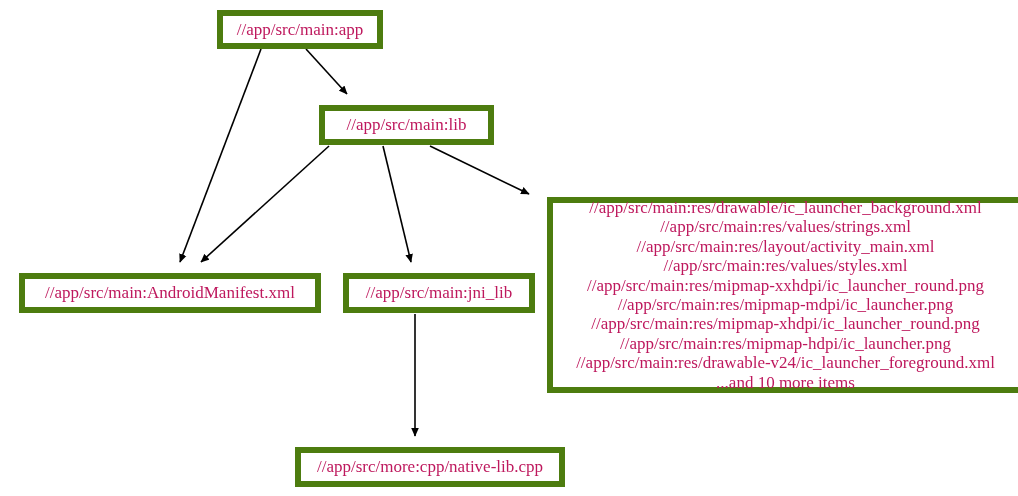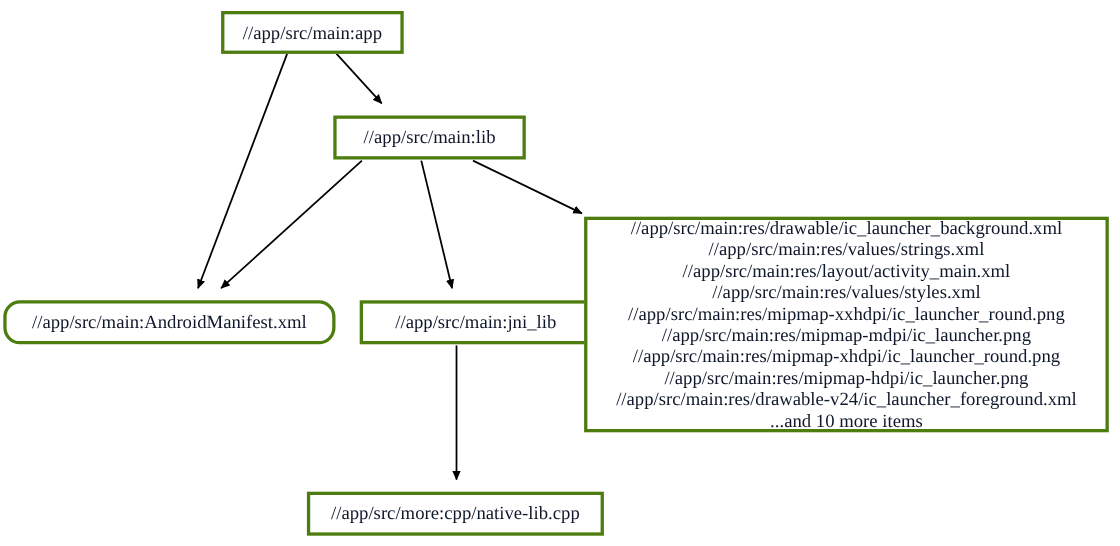--- a/index.html
+++ b/index.html
@@ -18,44 +18,45 @@
   #graph-svg {
     position: absolute;
     left: 0;
     top: 0;
     width: 1018px;
     height: 496px;
   }
   .node {
     position: absolute;
     box-sizing: border-box;
-    border: 3px solid #4d7c0f;
+    border: 6px solid #4d7c0f;
     background: #ffffff;
     display: flex;
     align-items: center;
     justify-content: center;
     text-align: center;
-    color: #0f172a;
+    color: #be185d;
     font-family: "Liberation Serif", "DejaVu Serif", serif;
     font-size: 17px;
     line-height: 19.6px;
     white-space: pre-line;
     z-index: 2;
+    margin-left: 16px;
   }
   .node-label {
     display: block;
     width: 100%;
     text-align: center;
     white-space: pre-line;
   }
   
   #node-app        { left: 201px; top: 10px;  width: 166px; height: 39px; }
   #node-lib        { left: 303px; top: 105px; width: 175px; height: 40px; }
-  #node-manifest   { left: 3px;   top: 273px; width: 302px; height: 40px; border-radius: 15px; }
-  #node-jni        { left: 327px; top: 273px; width: 211px; height: 40px; align-items: center; }
+  #node-manifest   { left: 3px;   top: 273px; width: 302px; height: 40px; }
+  #node-jni        { left: 327px; top: 273px; width: 192px; height: 40px; align-items: center; }
   #node-res        { left: 531px; top: 197px; width: 477px; height: 196px; font-size: 17px; line-height: 19.4px; }
   #node-cpp        { left: 279px; top: 447px; width: 270px; height: 40px; }
 </style>
 </head>
 <body>
 
 <div id="canvas">
 
   <svg id="graph-svg" viewBox="0 0 1018 496" xmlns="http://www.w3.org/2000/svg">
     <defs>

